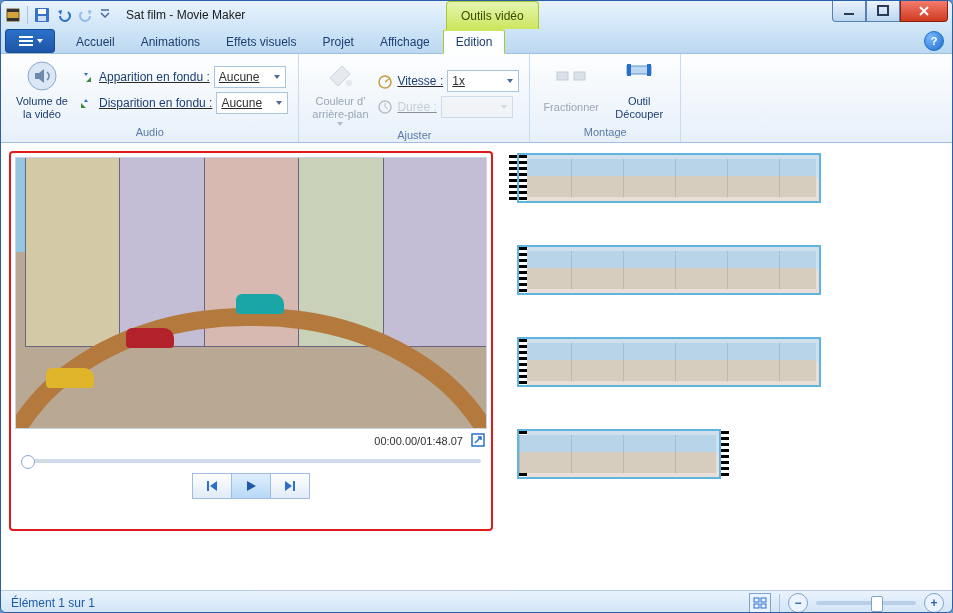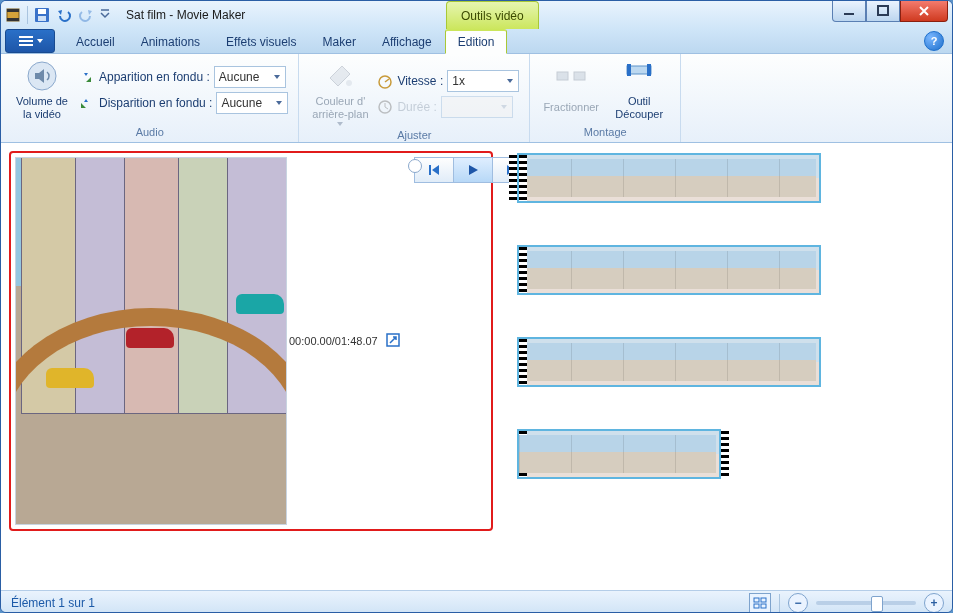--- a/index.html
+++ b/index.html
@@ -27,27 +27,27 @@
   .group-title{text-align:center;font-size:11px;color:#5a7aa5;margin-top:auto;padding-bottom:2px;}
   .group-row{display:flex;align-items:center;gap:6px;}
   .big-btn{display:flex;flex-direction:column;align-items:center;width:62px;text-align:center;font-size:11px;color:#1c3e72;line-height:1.15;padding:2px 0;}
   .big-btn.disabled{color:#9aa7b6;}
   .big-btn .big-icon{width:32px;height:32px;margin-bottom:3px;}
   .mini-label{font-size:12px;color:#1c3e72;white-space:nowrap;}
   .mini-label.disabled{color:#9aa7b6;}
   .combo{height:20px;border:1px solid #a9c4df;background:#fff;display:inline-flex;align-items:center;padding:0 4px;font-size:12px;color:#333;min-width:62px;justify-content:space-between;}
   .combo .chev{margin-left:6px;}
   .stack{display:flex;flex-direction:column;gap:4px;}
-  .inline{display:flex;align-items:center;gap:4px;}
+  .inline{display:flex;align-items:center;gap:4px;text-decoration:underline;}
   .link-btn{display:flex;align-items:center;gap:6px;color:#1c3e72;font-size:12px;white-space:nowrap;}
   .small-icon{width:16px;height:16px;display:inline-flex;align-items:center;justify-content:center;}
 
   .workspace{display:flex;height:calc(100% - 28px - 24px - 88px - 24px);background:#fff;}
   .preview-pane{width:500px;padding:8px;box-sizing:border-box;}
-  .preview-frame{border:2px solid #e11b1b;border-radius:4px;padding:4px;box-sizing:border-box;height:380px;display:flex;flex-direction:row;}
+  .preview-frame{border:2px solid #e11b1b;border-radius:4px;padding:4px;box-sizing:border-box;height:380px;display:flex;flex-direction:column;}
   .video{flex:0 0 270px;background:linear-gradient(to bottom,#94c6e0 0%,#94c6e0 35%,#b8a894 35%,#b8a894 100%);position:relative;overflow:hidden;border:1px solid #c8d4e1;}
   .building{position:absolute;bottom:30%;background:#c8c2d0;border:1px solid #6b6680;}
   .bridge{position:absolute;left:-30px;right:-30px;top:150px;height:220px;border:18px solid #b47a3d;border-bottom:none;border-radius:260px 260px 0 0 / 200px 200px 0 0;background:transparent;}
   .car{position:absolute;width:48px;height:20px;border-radius:6px 10px 4px 4px / 6px 10px 4px 4px;}
   .time-row{display:flex;justify-content:flex-end;align-items:center;gap:8px;padding:4px 2px;font-size:11px;color:#333;}
   .seek{height:4px;background:#d0dbe8;margin:6px 6px 10px 6px;position:relative;border-radius:2px;}
   .seek .thumb{position:absolute;left:0;top:-4px;width:12px;height:12px;border-radius:50%;background:#fff;border:1px solid #8aa8cc;}
   .transport{display:flex;justify-content:center;gap:0;}
   .t-btn{width:38px;height:24px;border:1px solid #9fbde0;background:linear-gradient(to bottom,#fefefe,#e0ecf8);display:flex;align-items:center;justify-content:center;}
   .t-btn+.t-btn{border-left:none;}
@@ -138,21 +138,21 @@
           <rect x="0" y="4" width="14" height="2" fill="#fff"></rect>
           <rect x="0" y="8" width="14" height="2" fill="#fff"></rect>
         </svg>
       <svg width="8" height="8">
           <path d="M1 2 L4 6 L7 2 Z" fill="#fff"></path>
         </svg>
     </div>
     <div class="tab">Accueil</div>
     <div class="tab">Animations</div>
     <div class="tab">Effets visuels</div>
-    <div class="tab">Maker</div>
+    <div class="tab">Projet</div>
     <div class="tab">Affichage</div>
     <div class="tab context-active">Edition</div>
     <div class="help-btn">?</div>
   </div>
 
   <div class="ribbon-body">
 
     <div class="group">
       <div class="group-row">
         <div class="big-btn">

